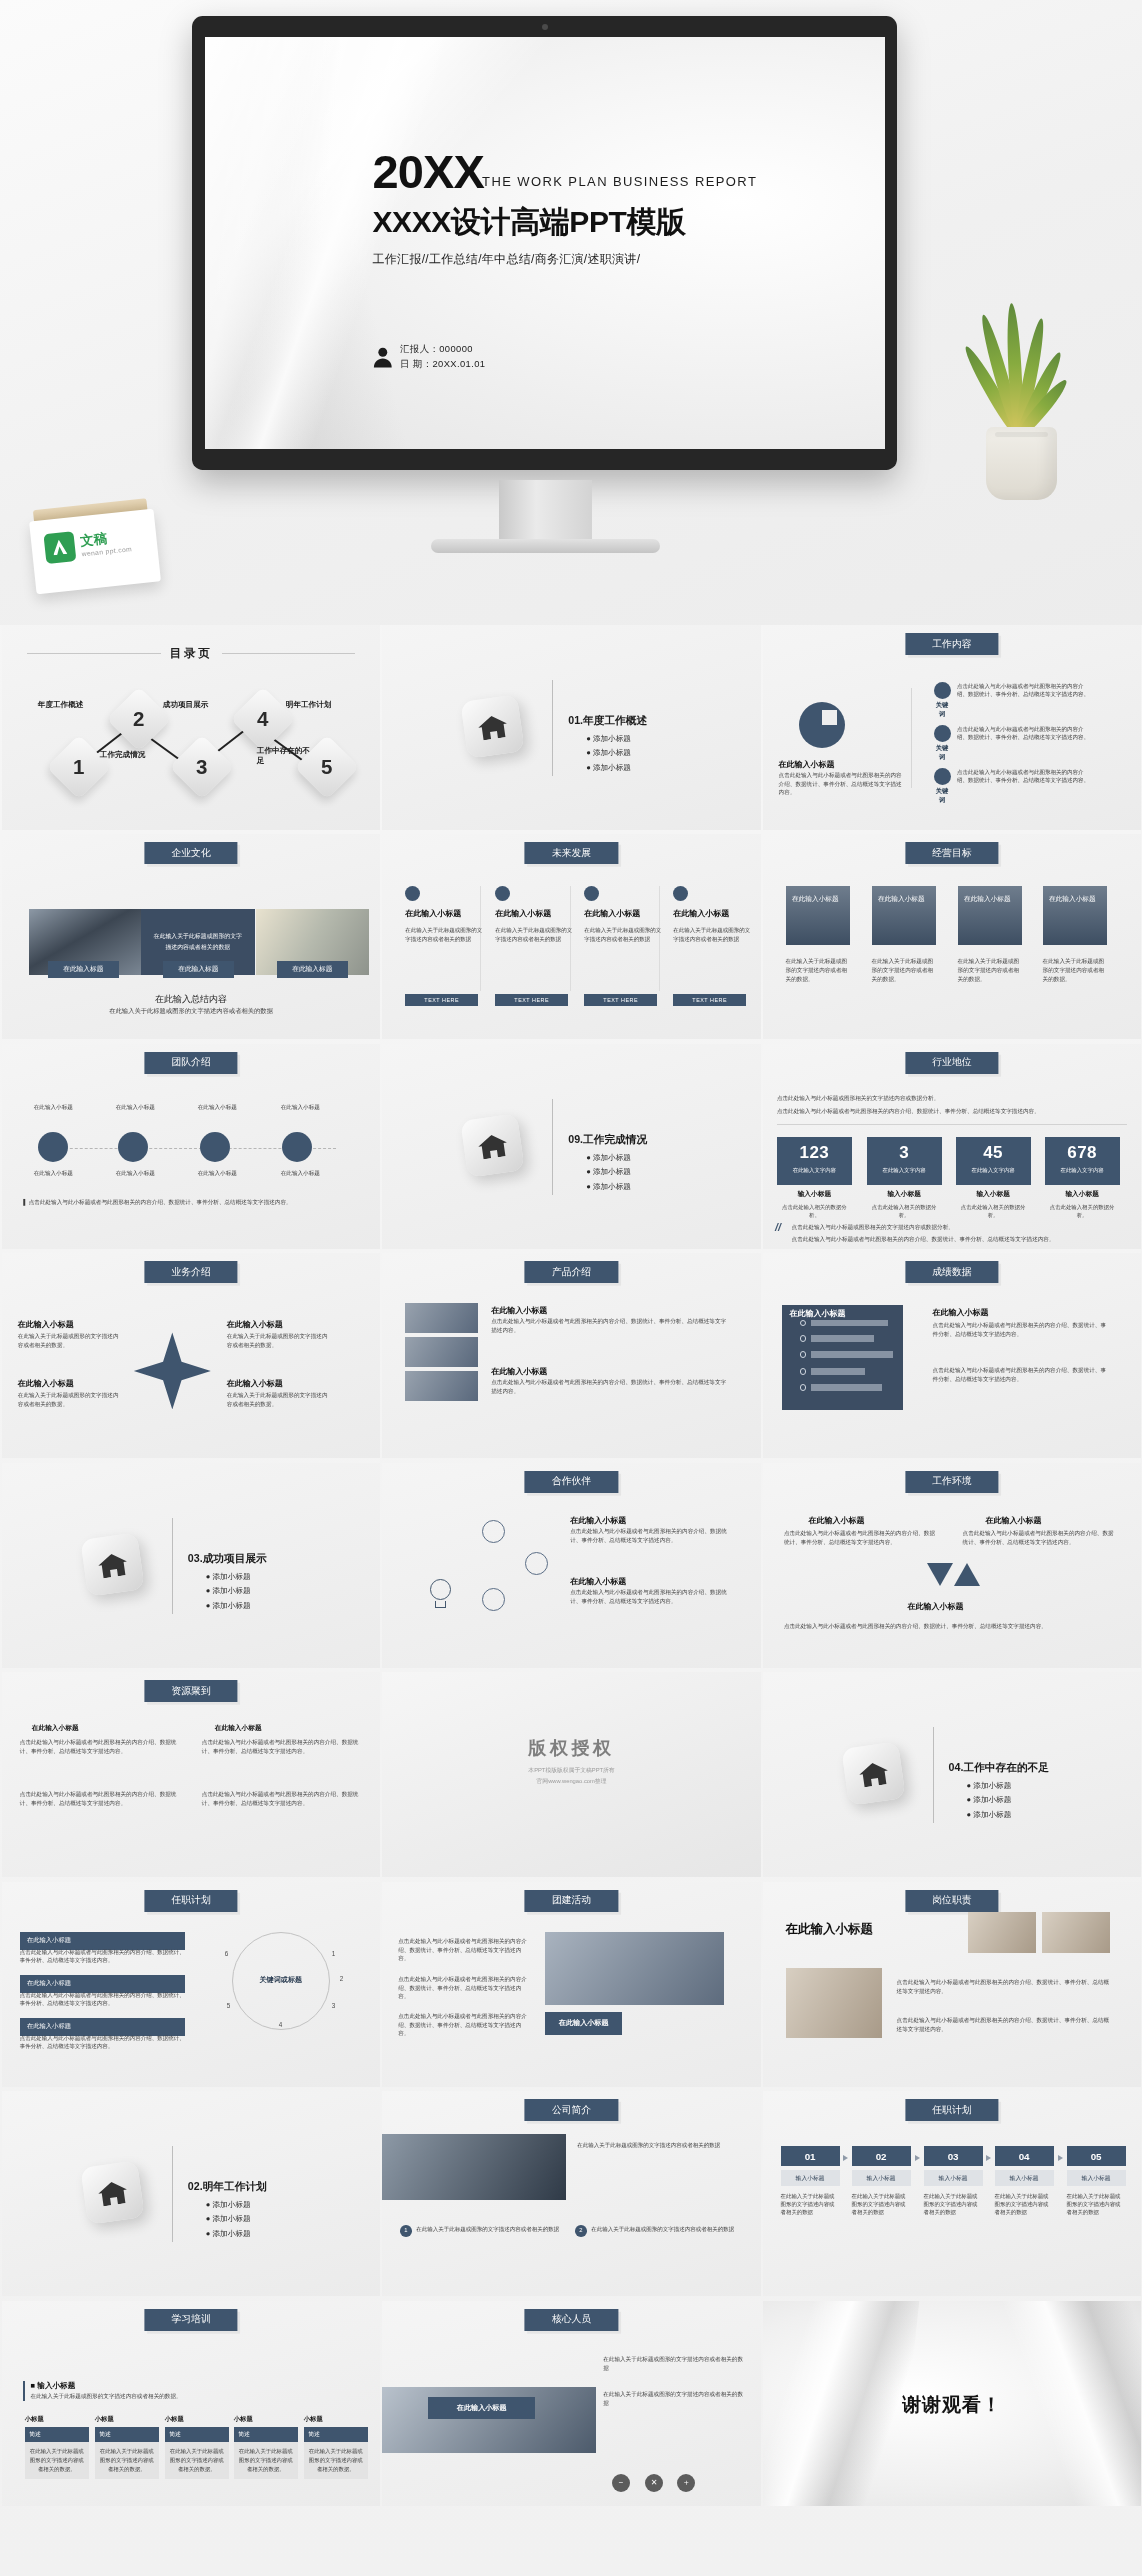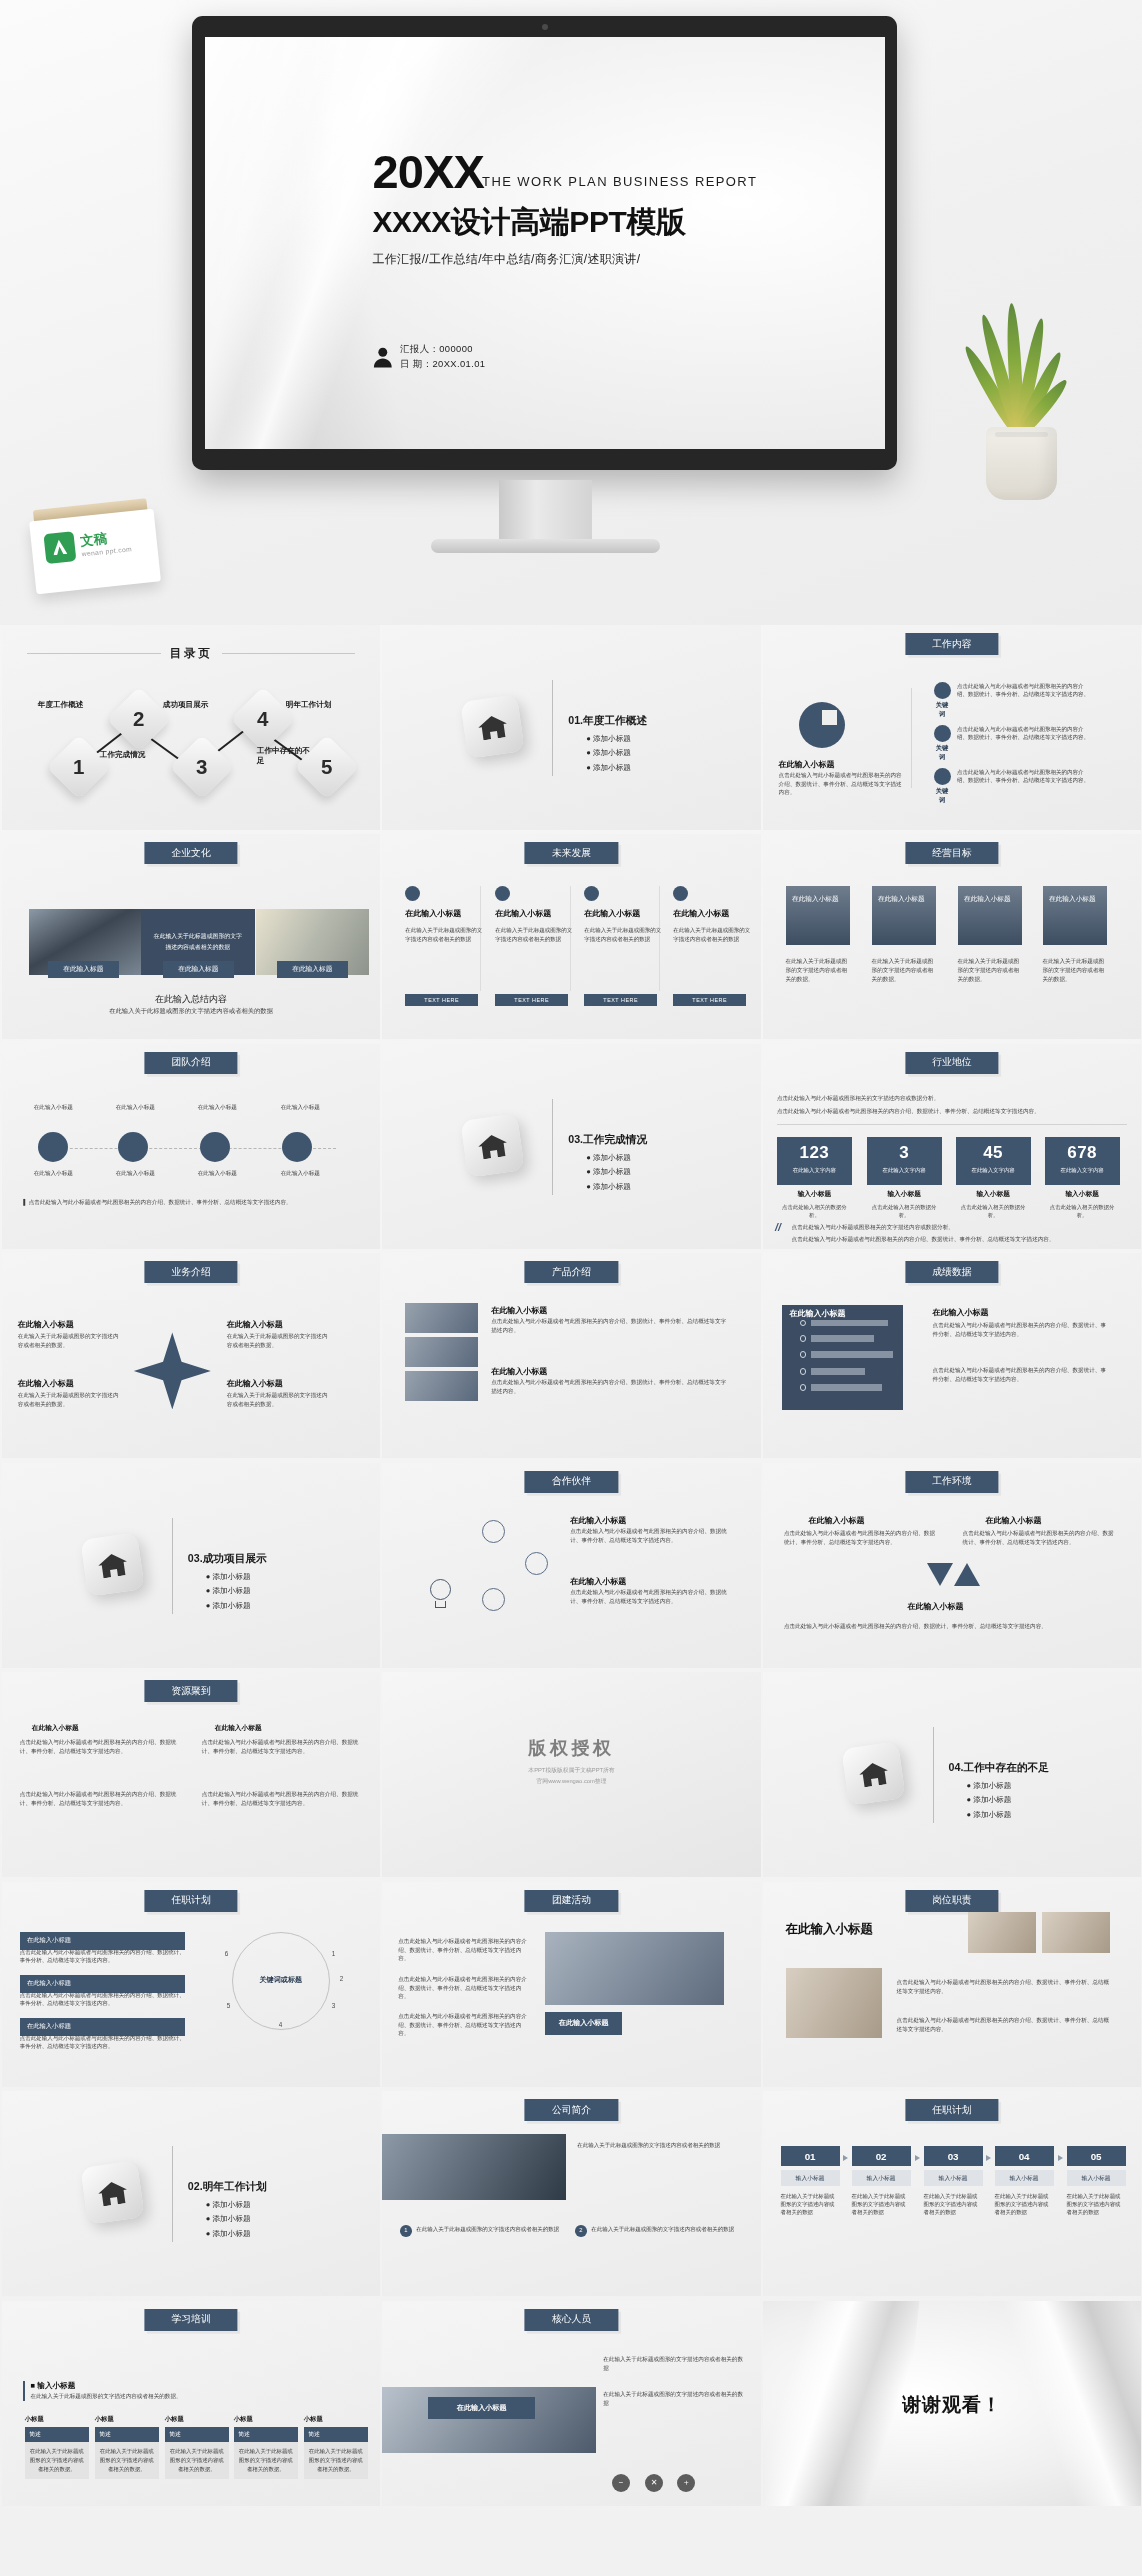--- a/index.html
+++ b/index.html
@@ -462,21 +462,21 @@
     <div class="body-txt" style="left:16px;top:125px;width:71px;text-align:center;">在此输入小标题</div>
     <div class="body-txt" style="left:98px;top:125px;width:71px;text-align:center;">在此输入小标题</div>
     <div class="body-txt" style="left:180px;top:125px;width:71px;text-align:center;">在此输入小标题</div>
     <div class="body-txt" style="left:263px;top:125px;width:71px;text-align:center;">在此输入小标题</div>
     <div class="body-txt" style="left:21.4px;top:154px;width:330px;">▌ <span>点击此处输入与此小标题或者与此图形相关的内容介绍、数据统计、事件分析、总结概述等文字描述内容。</span></div>
   </div>
 
   <div class="slide shell">
     <div class="sec-icon"></div>
     <div class="sec-bar"></div>
-    <div class="sec-h">03.工作完成情况</div>
+    <div class="sec-h">09.工作完成情况</div>
     <div class="sec-li" style="top:109px;">● <span>添加小标题</span></div>
     <div class="sec-li" style="top:123px;">● <span>添加小标题</span></div>
     <div class="sec-li" style="top:138px;">● <span>添加小标题</span></div>
   </div>
 
   <div class="slide shell">
     <div class="sld-title">行业地位</div>
     <div class="body-txt" style="left:14.3px;top:50px;width:348px;">点击此处输入与此小标题或图形相关的文字描述内容或数据分析。</div>
     <div class="body-txt" style="left:14.3px;top:63px;width:357px;">点击此处输入与此小标题或者与此图形相关的内容介绍、数据统计、事件分析、总结概述等文字描述内容。</div>
     <div class="divider-h" style="left:14.3px;top:80px;width:350px;"></div>

